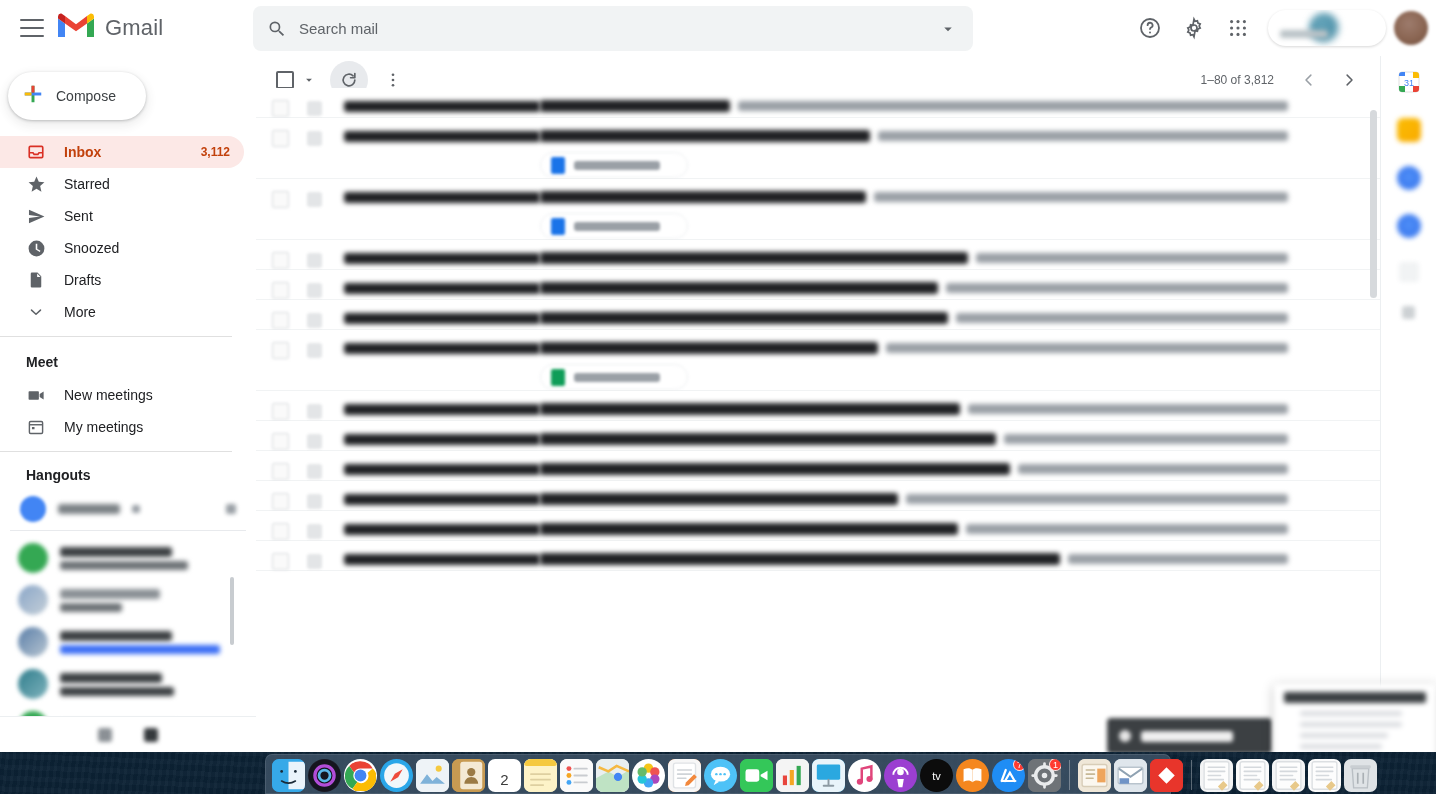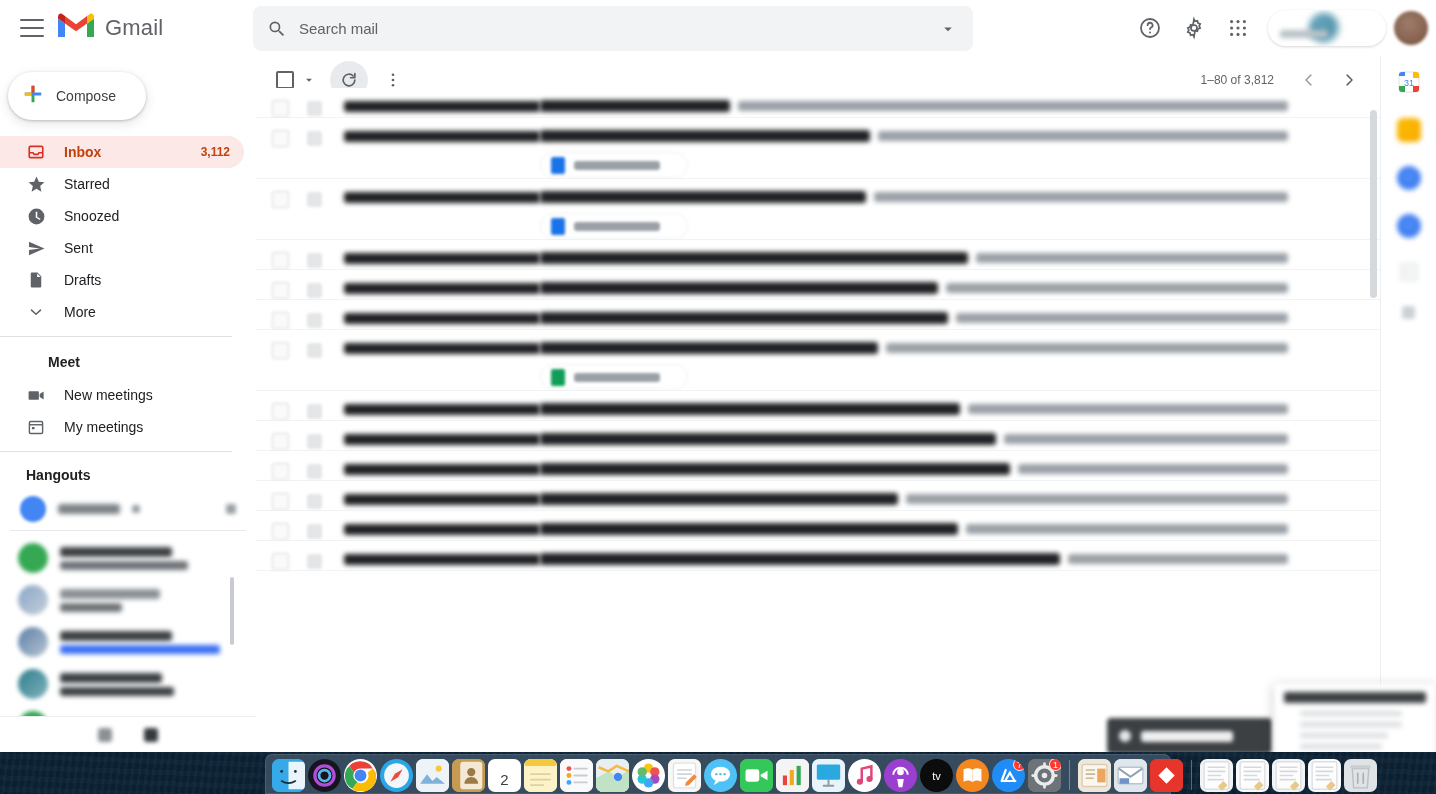--- a/index.html
+++ b/index.html
@@ -131,21 +131,21 @@
     position: relative;
   }
   .navitem.active { background: #fce8e6; color: #c2410c; font-weight: bold; }
   .navitem .ni-label { flex: 1; }
   .navitem .ni-count { font-size: 12px; font-weight: bold; padding-right: 14px; }
   .navitem .ni-ico { width: 20px; display:flex; align-items:center; justify-content:center; }
 
   .sec-divider { height: 1px; background: #e0e0e0; margin: 8px 12px 8px 0; }
   .sec-title {
     font-size: 14px; color: #202124; font-weight: bold;
-    height: 34px; display: flex; align-items: center; margin-left: 48px;
+    padding-left: 26px; height: 34px; display: flex; align-items: center;
   }
 
   
   .hangouts-head { padding-left: 26px; height: 30px; display:flex; align-items:center;
                    font-size: 14px; font-weight: bold; color:#202124; }
   .hg-me { display:flex; align-items:center; gap:12px; padding:6px 12px 6px 20px; position:relative; }
   .hg-me .hgav { width: 26px; height: 26px; border-radius: 50%; background:#4285f4; filter: blur(1.6px); }
   .hg-me .hgname { width: 62px; height: 10px; border-radius: 3px; background:#7b8185; filter: blur(2.4px); }
   .hg-me .hgcaret { width: 8px; height: 8px; border-radius:2px; background:#9aa0a6; filter: blur(2.2px); }
   .hg-me .hgplus { position:absolute; right: 20px; width:10px; height:10px; background:#9aa0a6;
@@ -431,33 +431,33 @@
             <svg width="19" height="19" viewBox="0 0 24 24" fill="#5f6368">
               <path d="M12 17.3l-6.2 3.7 1.6-7L2 9.2l7.1-.6L12 2l2.9 6.6 7.1.6-5.4 4.8 1.6 7z"></path>
             </svg>
           </span>
           <span class="ni-label">Starred</span>
         </div>
 
         <div class="navitem">
           <span class="ni-ico">
             <svg width="19" height="19" viewBox="0 0 24 24" fill="#5f6368">
-              <path d="M12 2a10 10 0 1 0 0 20 10 10 0 0 0 0-20zm1 10.6l4 2.3-.8 1.4-5.2-3V6h2z"></path>
+              <path d="M2.5 20.5L22 12 2.5 3.5 2.5 10l14 2-14 2z"></path>
             </svg>
           </span>
-          <span class="ni-label">Snoozed</span>
+          <span class="ni-label">Sent</span>
         </div>
 
         <div class="navitem">
           <span class="ni-ico">
             <svg width="19" height="19" viewBox="0 0 24 24" fill="#5f6368">
-              <path d="M2.5 20.5L22 12 2.5 3.5 2.5 10l14 2-14 2z"></path>
+              <path d="M12 2a10 10 0 1 0 0 20 10 10 0 0 0 0-20zm1 10.6l4 2.3-.8 1.4-5.2-3V6h2z"></path>
             </svg>
           </span>
-          <span class="ni-label">Sent</span>
+          <span class="ni-label">Snoozed</span>
         </div>
 
         <div class="navitem">
           <span class="ni-ico">
             <svg width="18" height="18" viewBox="0 0 24 24" fill="#5f6368">
               <path d="M14 2H6.5A1.5 1.5 0 0 0 5 3.5v17A1.5 1.5 0 0 0 6.5 22h11a1.5 1.5 0 0 0 1.5-1.5V7zm-.5 5.5V3.4L18.1 8H14a.5.5 0 0 1-.5-.5z"></path>
             </svg>
           </span>
           <span class="ni-label">Drafts</span>
         </div>

